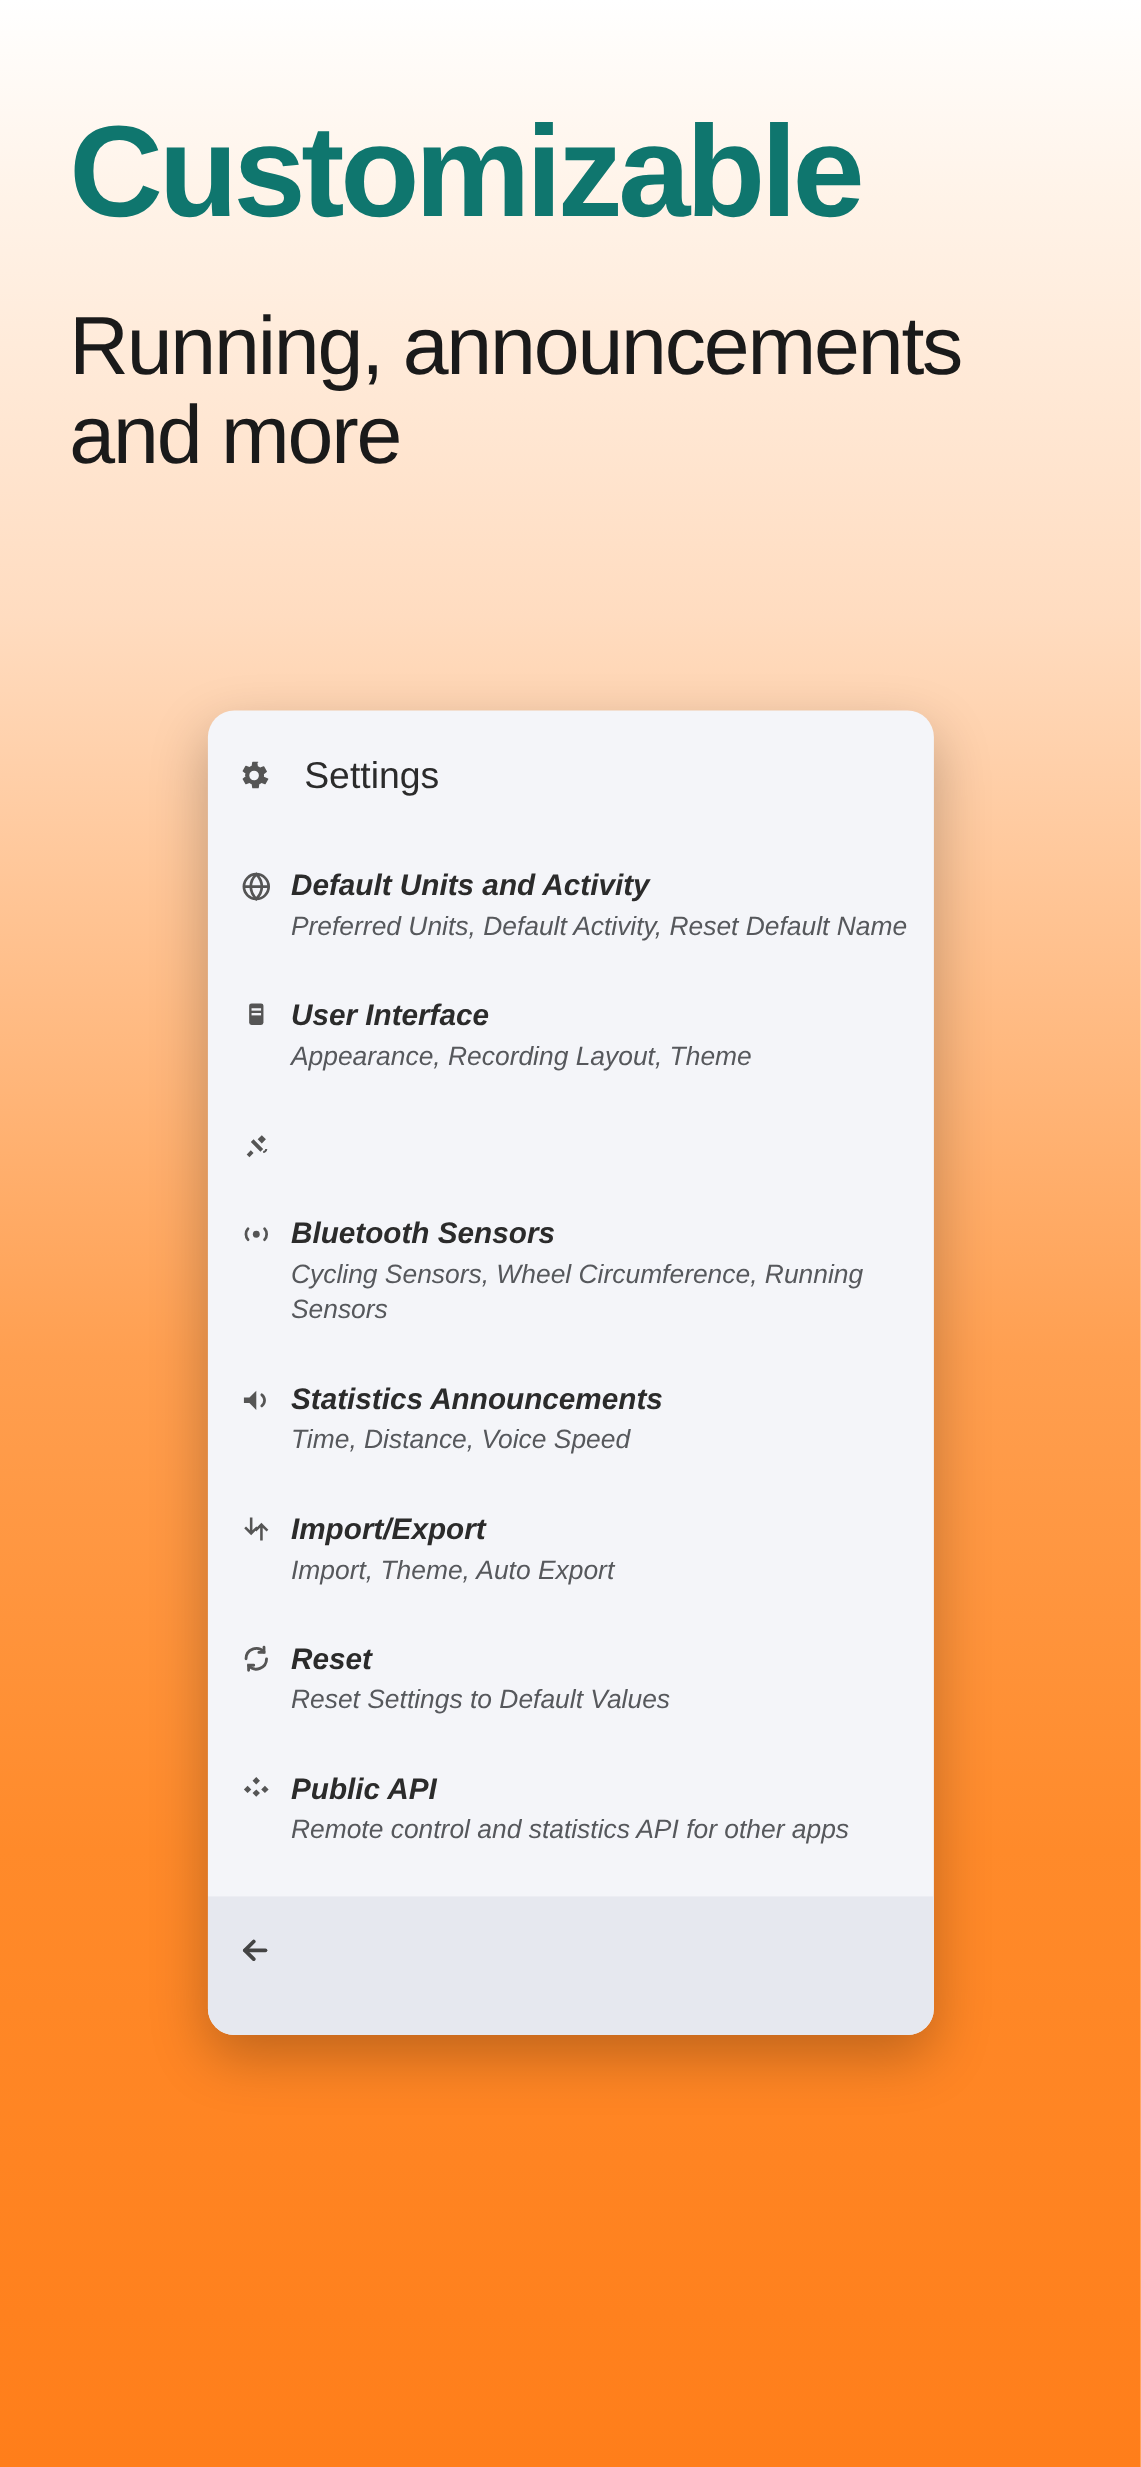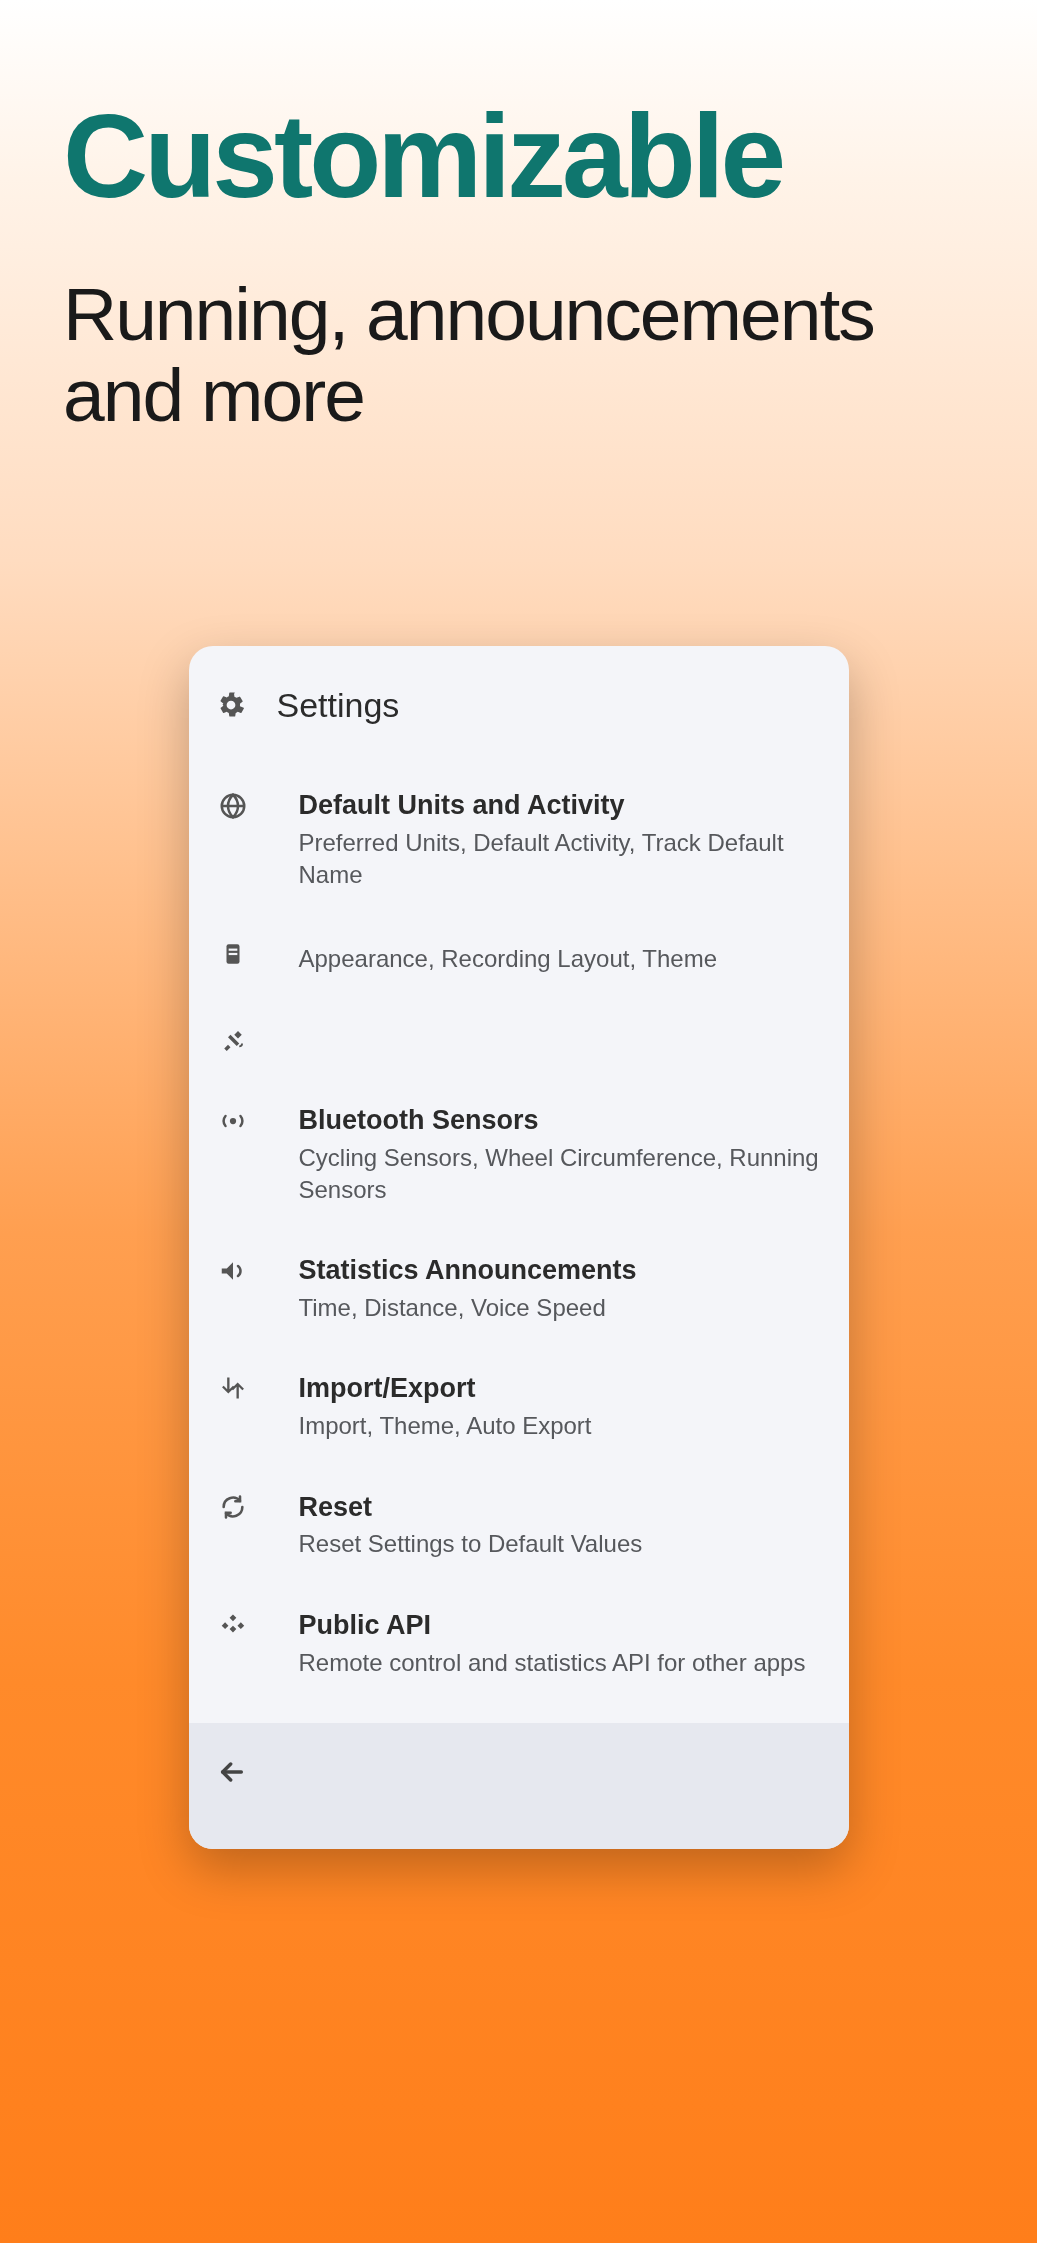--- a/index.html
+++ b/index.html
@@ -58,21 +58,22 @@
     text-align: center;
   }
   .settings-list {
     flex: 1;
     padding: 12px 0 20px 0;
   }
   .item {
     display: flex;
     align-items: flex-start;
     padding: 24px 8px 24px 26px;
-    gap: 48px;
+    gap: 14px;
+    font-style: italic;
   }
   .item .icon-col {
     width: 36px;
     padding-top: 2px;
     display: flex;
     justify-content: center;
     color: #555;
     flex-shrink: 0;
   }
   .item .text-col {
@@ -126,33 +127,34 @@
         <div class="item">
           <span class="icon-col">
             <svg viewBox="0 0 24 24" width="30" height="30" fill="none" stroke="currentColor" stroke-width="2">
                 <circle cx="12" cy="12" r="9"></circle>
                 <path d="M3 12h18"></path>
                 <path d="M12 3c2.5 2.5 4 5.5 4 9s-1.5 6.5-4 9c-2.5-2.5-4-5.5-4-9s1.5-6.5 4-9z"></path>
               </svg>
           </span>
           <div class="text-col">
             <div class="item-title">Default Units and Activity</div>
-            <div class="item-sub">Preferred Units, Default Activity, Track Default Name</div>
+            <div class="item-sub">Preferred Units, Default Activity, Reset Default Name</div>
           </div>
         </div>
 
         <div class="item">
           <span class="icon-col">
             <svg viewBox="0 0 24 24" width="26" height="26" fill="currentColor">
                 <rect x="6" y="3" width="12" height="18" rx="2"></rect>
                 <rect x="8" y="7" width="8" height="2" fill="#f4f5f9"></rect>
                 <rect x="8" y="11" width="8" height="2" fill="#f4f5f9"></rect>
               </svg>
           </span>
           <div class="text-col">
+            <div class="item-title">User Interface</div>
             <div class="item-sub">Appearance, Recording Layout, Theme</div>
           </div>
         </div>
 
         <div class="item">
           <span class="icon-col">
             <svg viewBox="0 0 24 24" width="30" height="30" fill="currentColor">
                 <path d="M5 18l3-3 2 2-3 3-2-2zm11-14l3 3-3 3-3-3 3-3zM8 9l7 7 2-2-7-7-2 2zM17 17a3 3 0 0 0 3-3h-1.5A1.5 1.5 0 0 1 17 15.5V17z"></path>
               </svg>
           </span>

